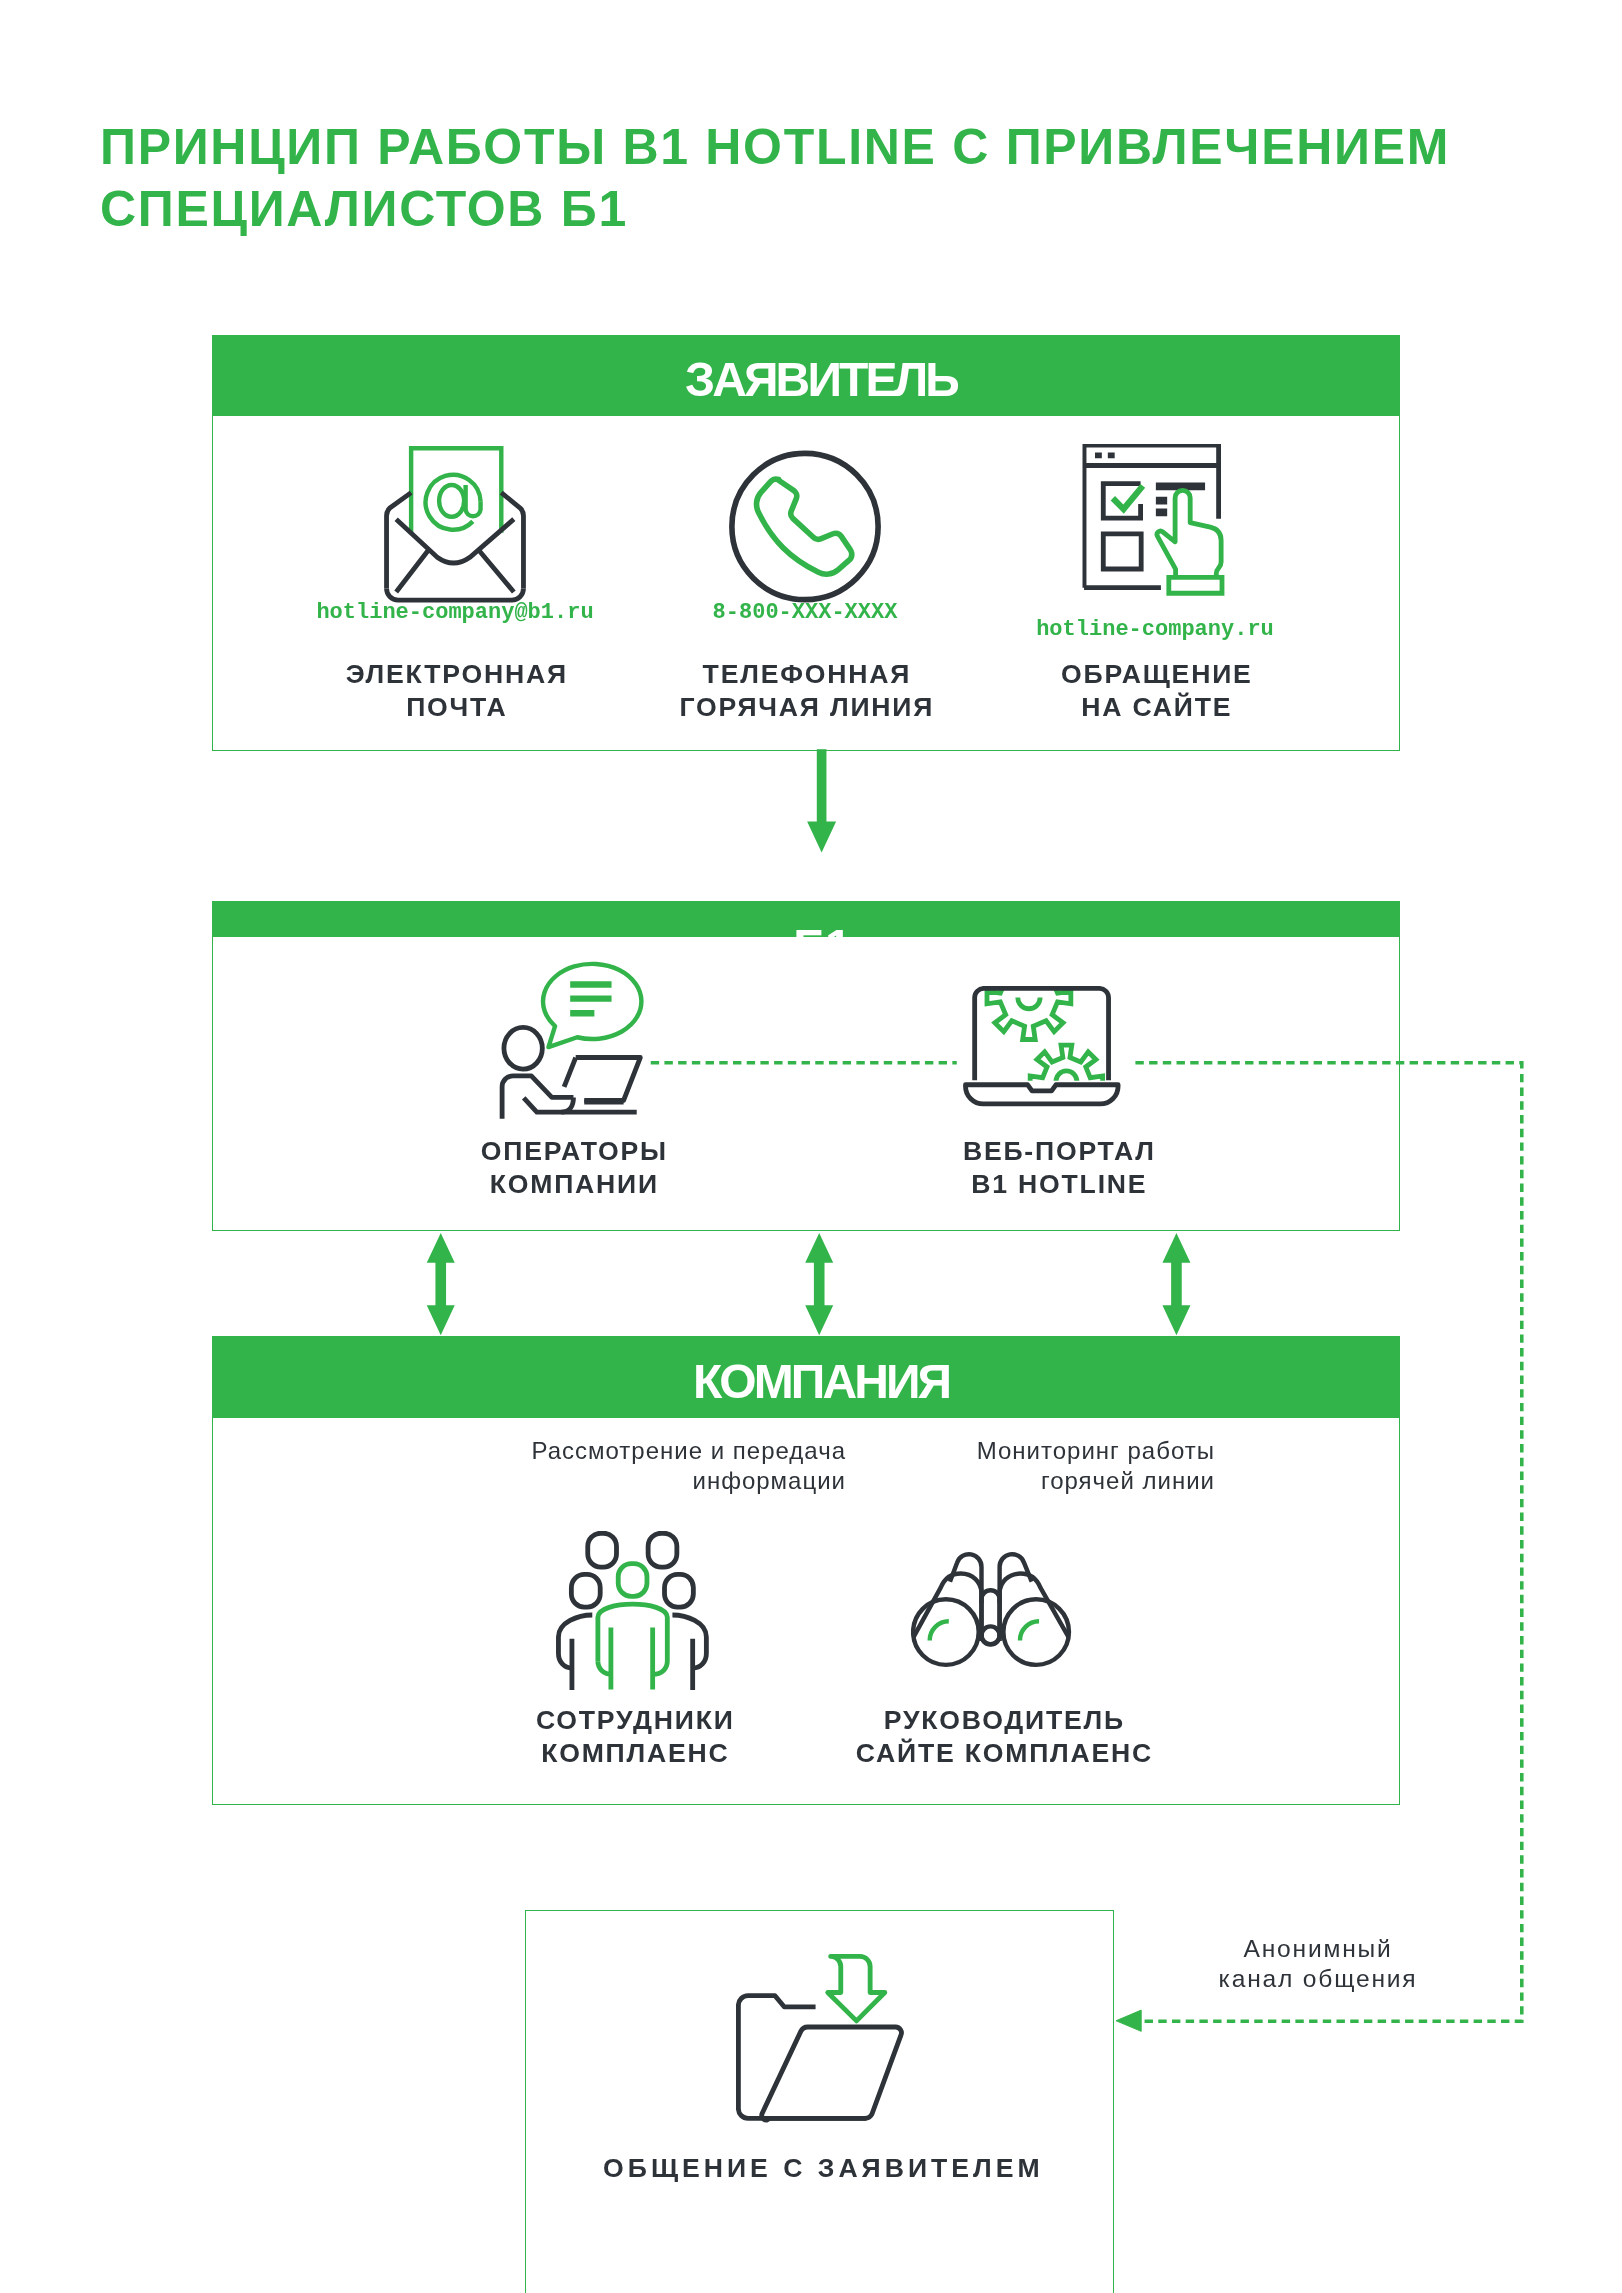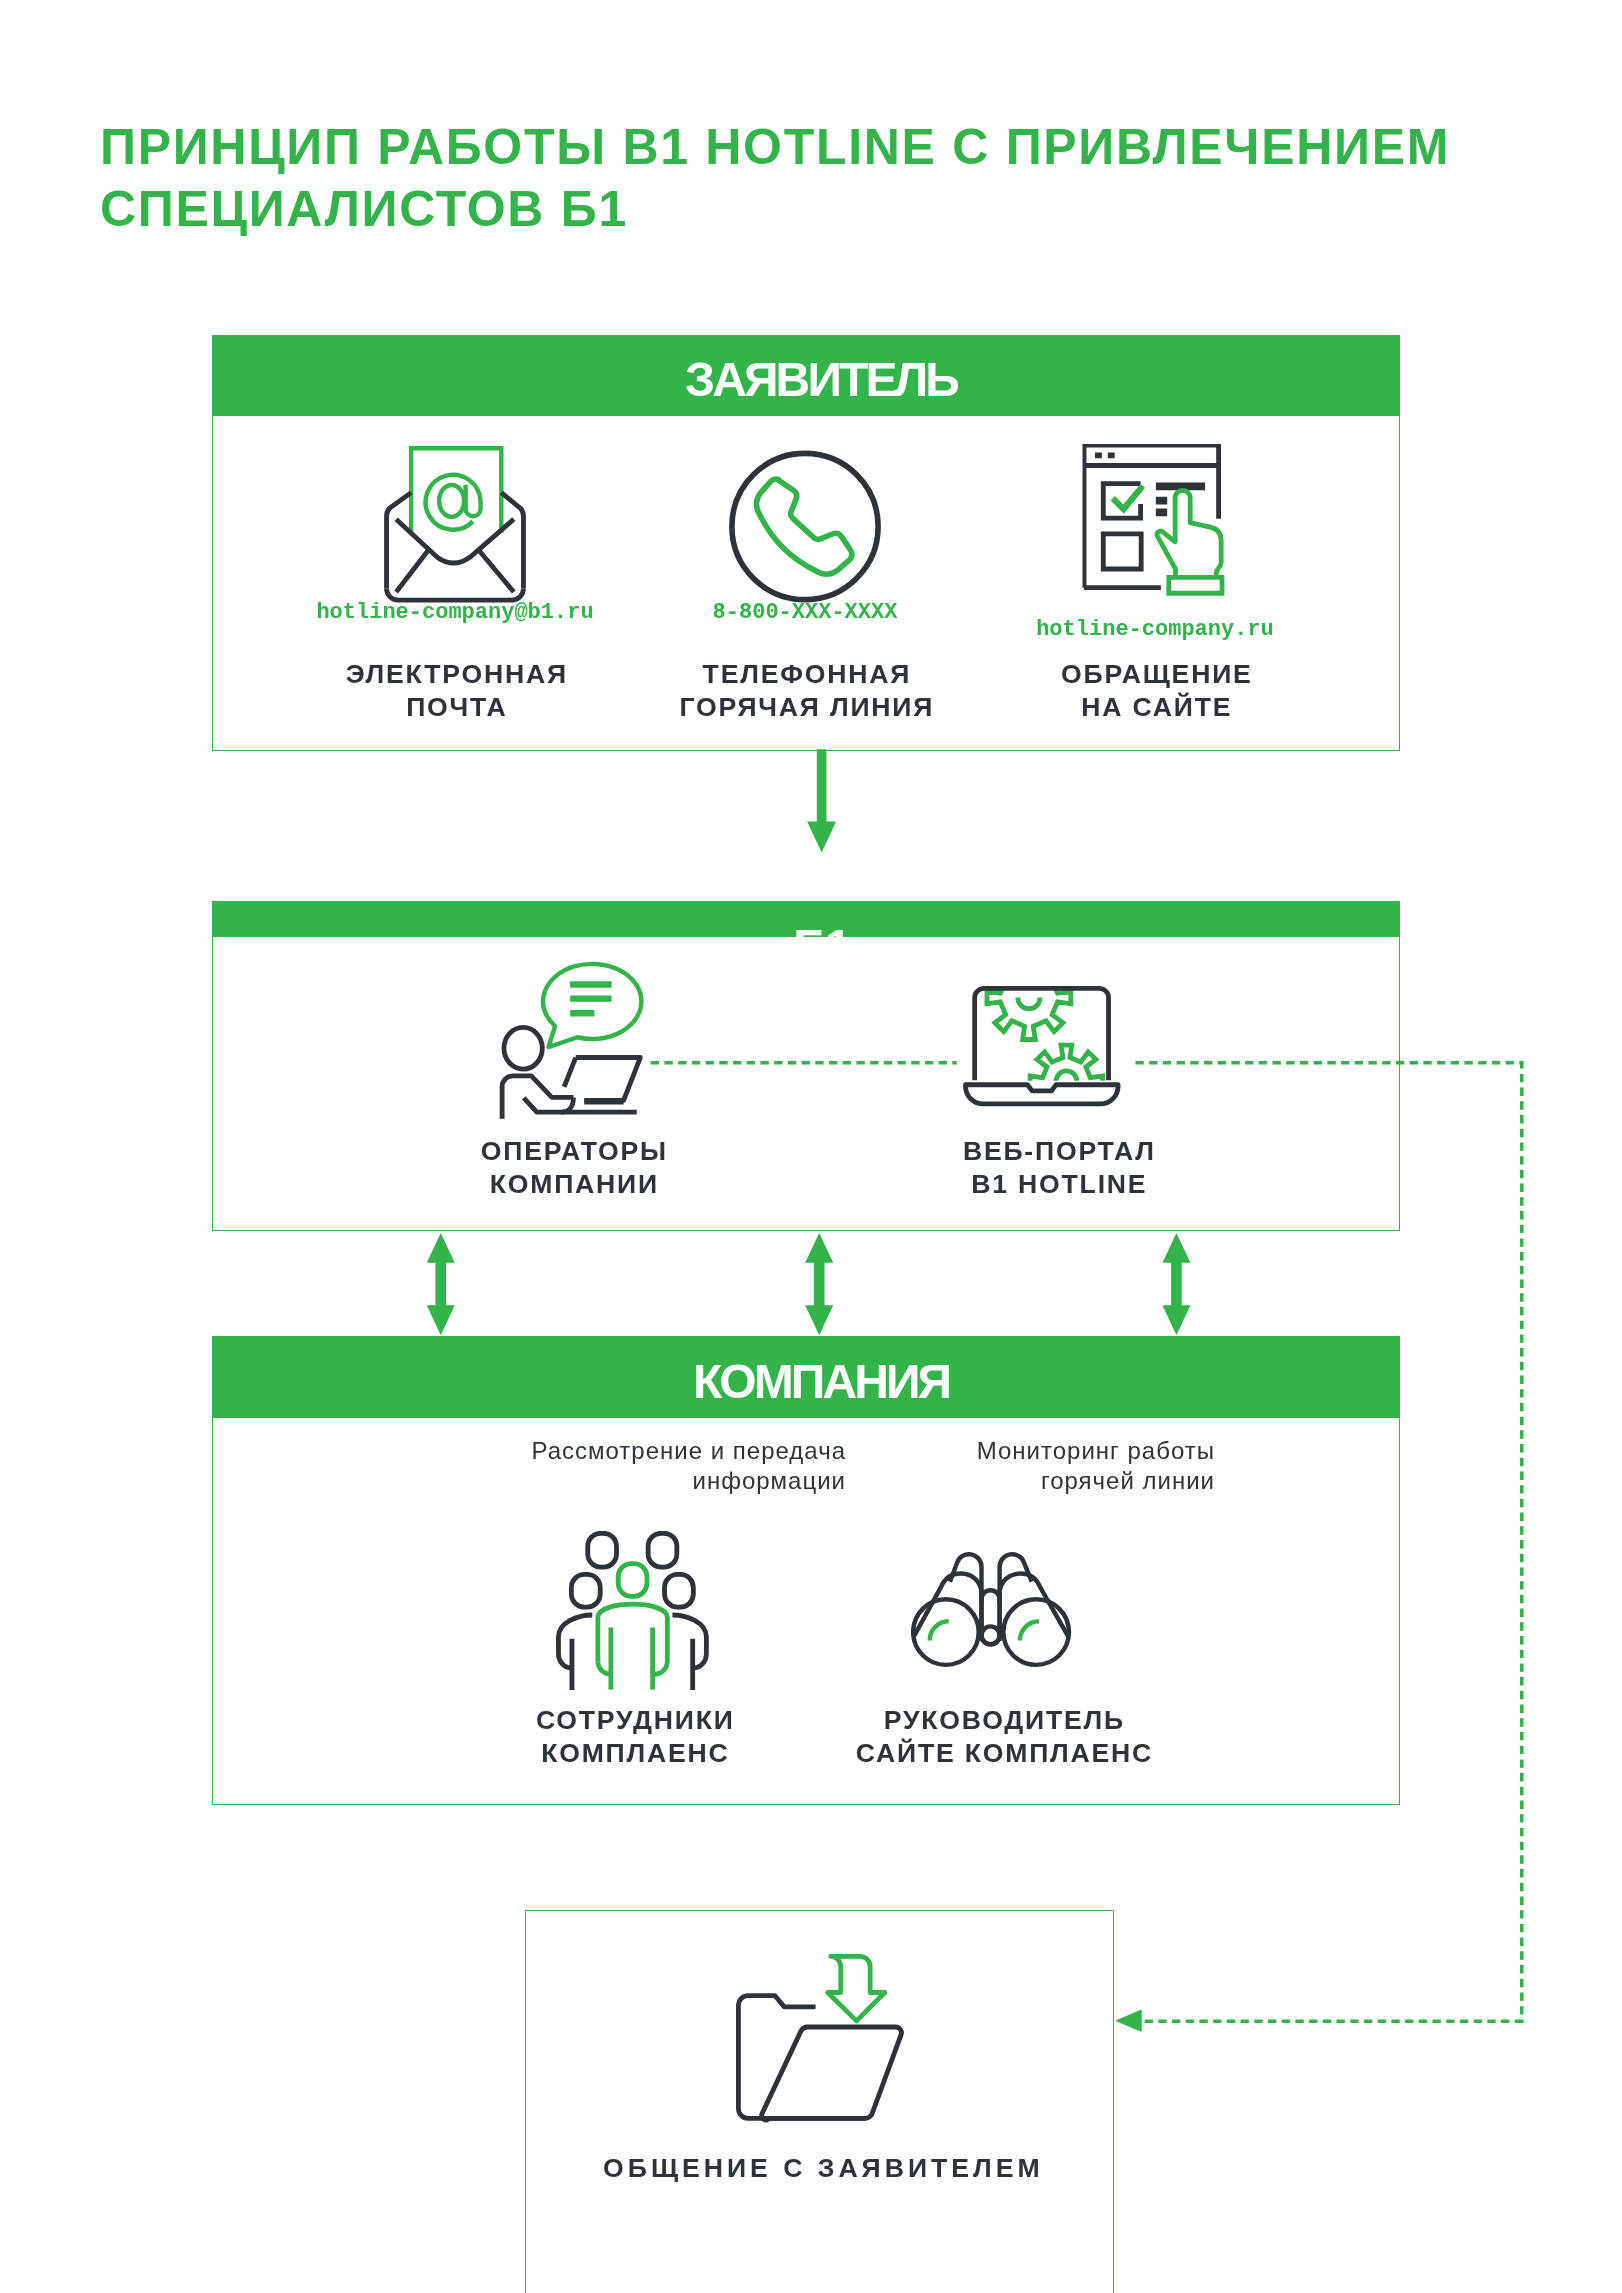--- a/index.html
+++ b/index.html
@@ -230,15 +230,18 @@
       <path d="M848.5 1277 L863 1308 H854 V1352 H863 L848.5 1383 L834 1352 H843 V1308 H834 Z"></path>
       <path d="M1218.5 1277 L1233 1308 H1224 V1352 H1233 L1218.5 1383 L1204 1352 H1213 V1308 H1204 Z"></path>
     </g>
     <g fill="none" stroke="#33b44a" stroke-width="3.7" stroke-dasharray="8.7 5.5">
       <path d="M674 1100.7 H991"></path>
       <path d="M1176 1100.7 H1576.2 V2093.5 H1174"></path>
     </g>
     <path d="M1156 2093 L1182 2082 V2104 Z" fill="#33b44a" stroke="#33b44a" stroke-width="1"></path>
   </svg>
 
+  <div class="abs" id="anon-label" style="left:1178px;top:1934px;width:280px;text-align:center;
+       color:#2e3339;font-size:24.6px;line-height:30px;white-space:pre-line;letter-spacing:1.8px;">Анонимный
+канал общения</div>
 
 </div>
 
 
 </body></html>

